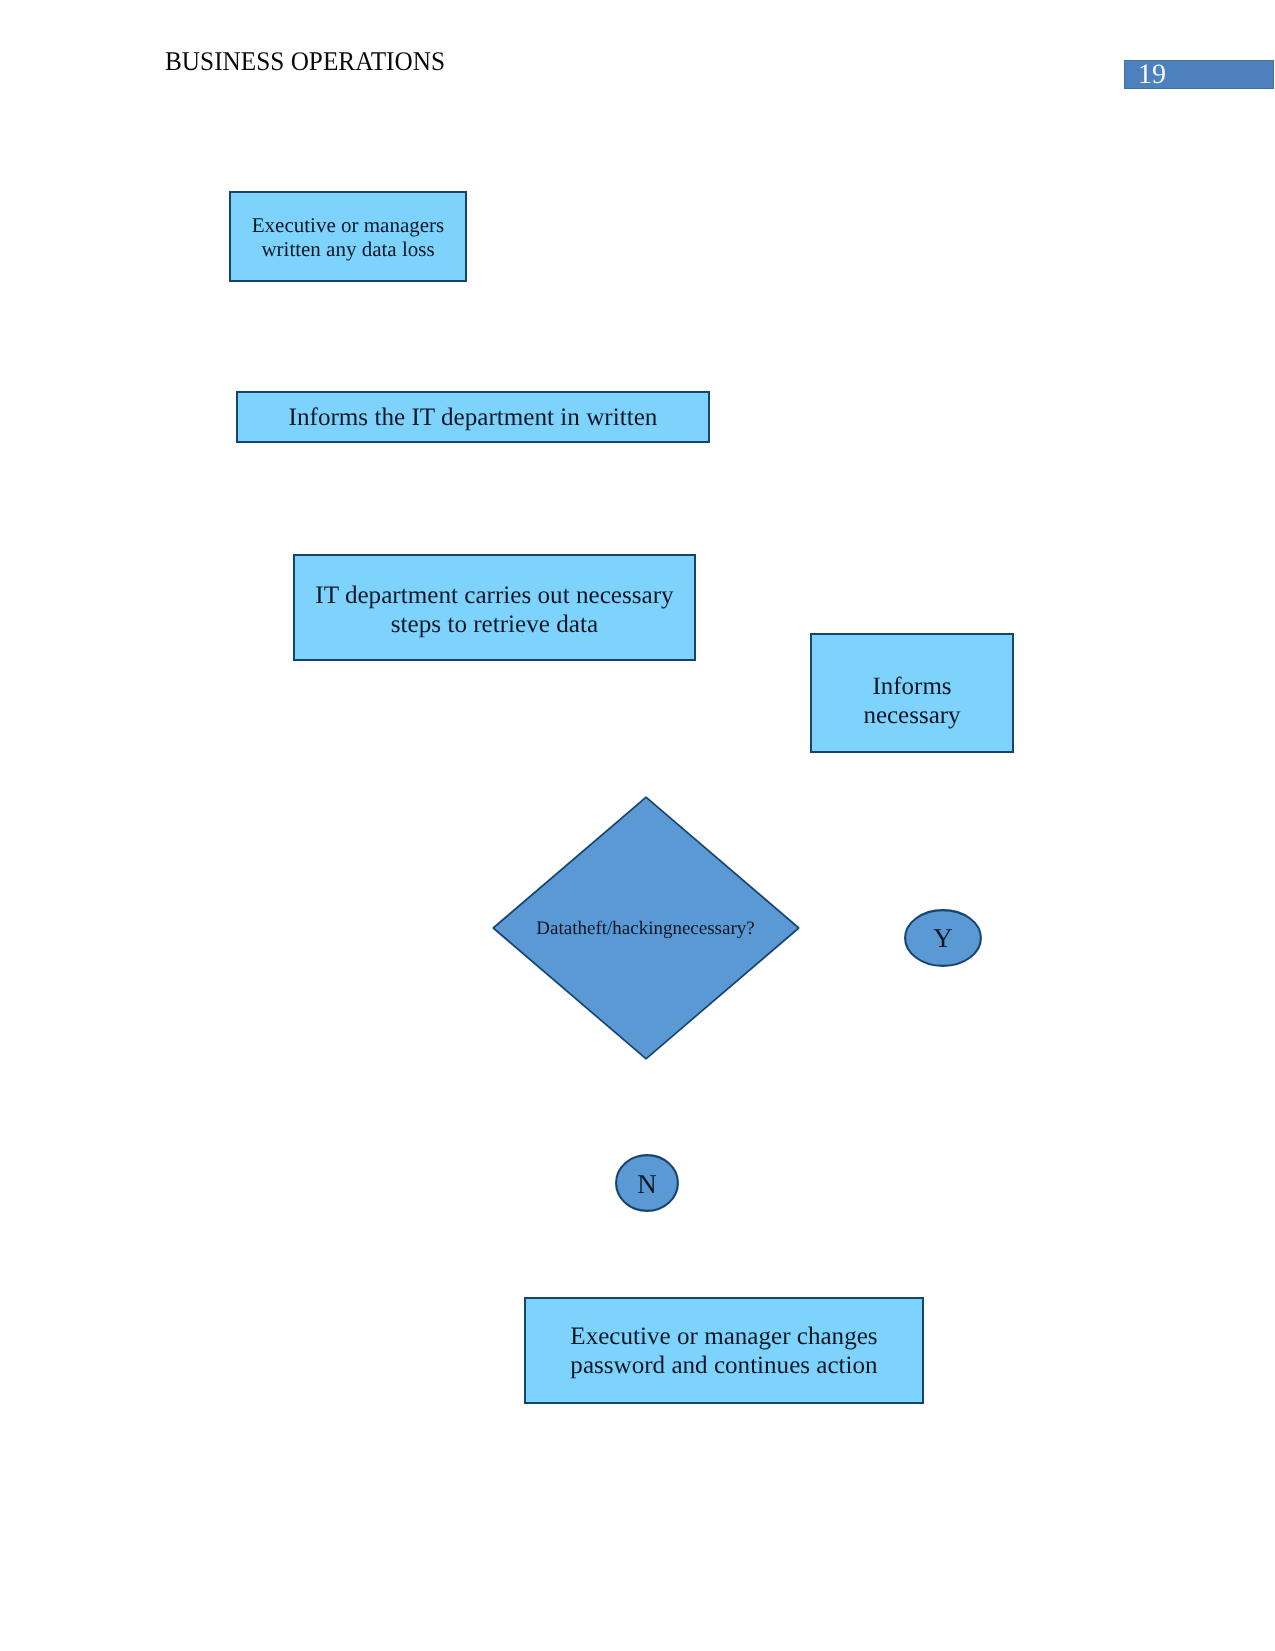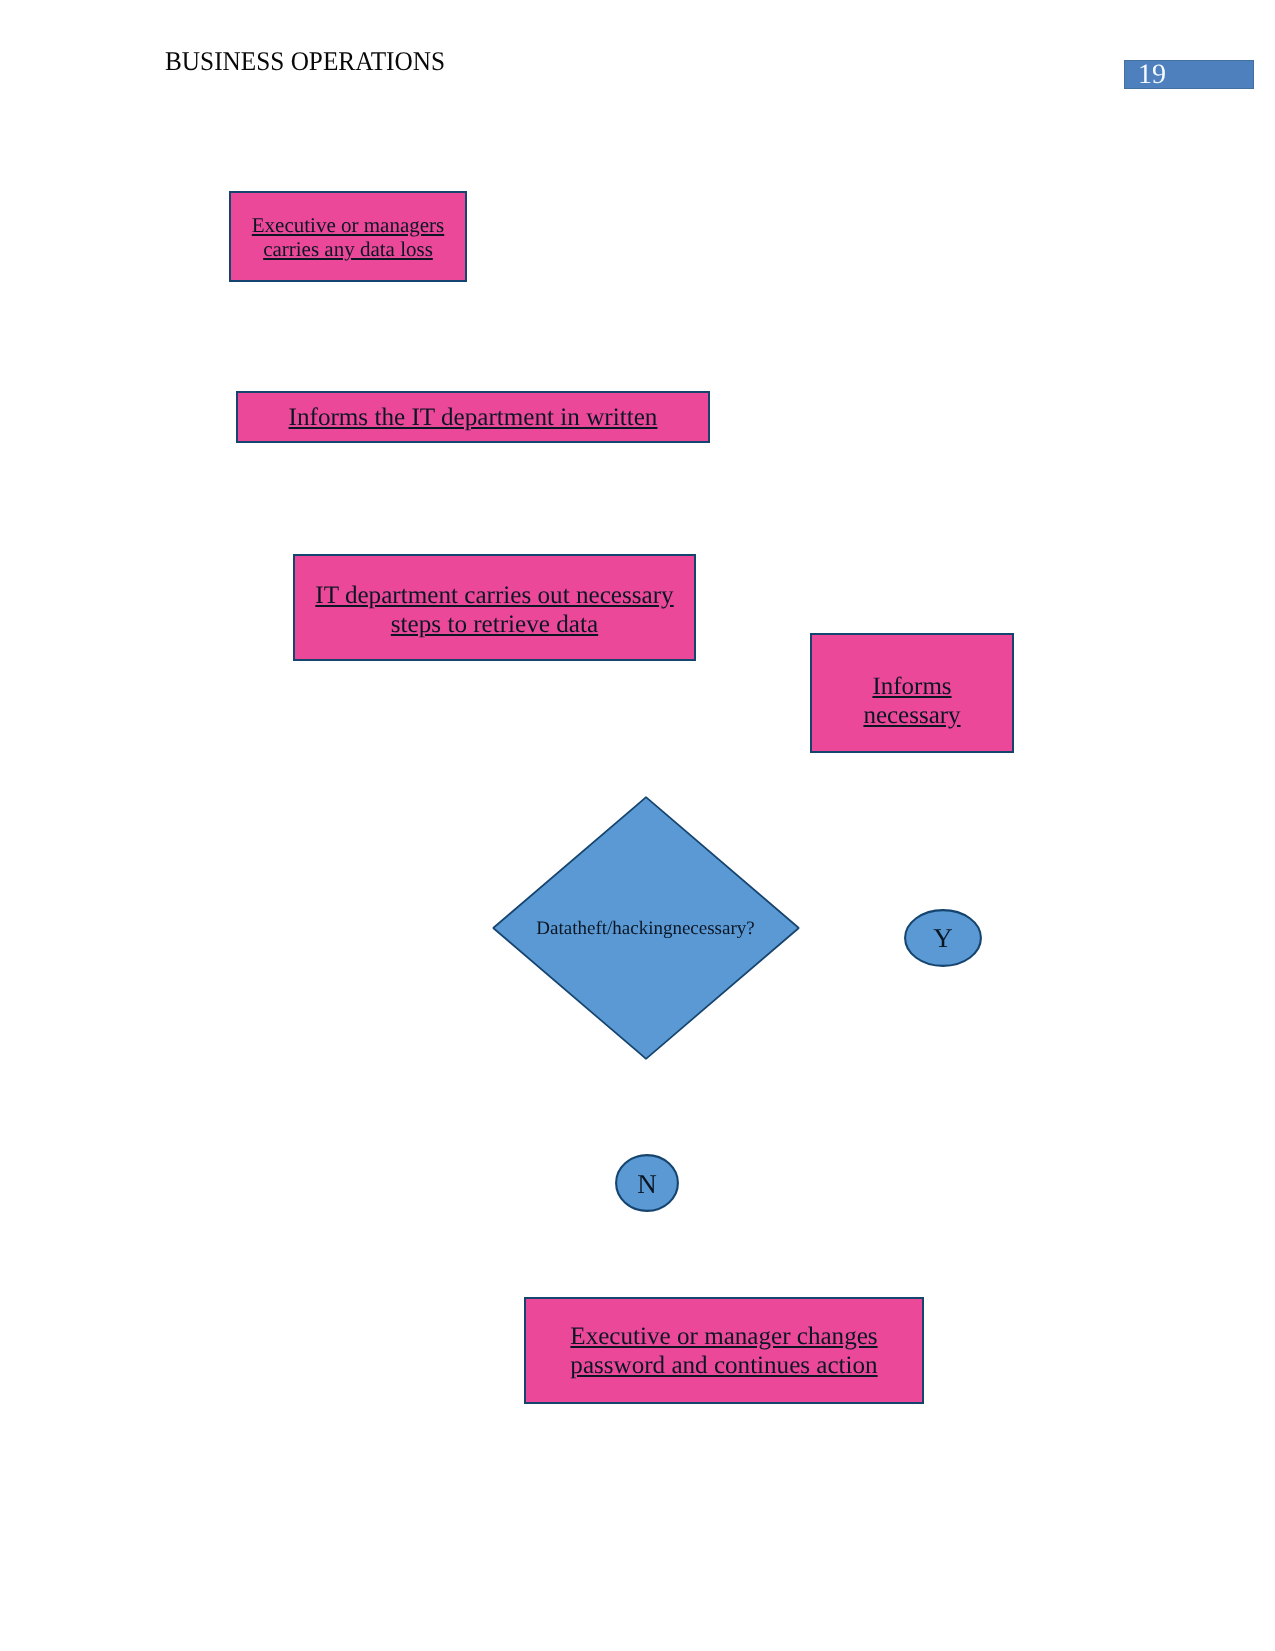--- a/index.html
+++ b/index.html
@@ -17,38 +17,37 @@
 
   #page-title {
     position:absolute; left:165.4px; top:46px;
     font-size:27px; line-height:30px; color:#080808;
     white-space:nowrap;
     transform-origin:left top;
     transform:scaleX(0.9355);
   }
 
   #page-number-bar {
-    position:absolute; left:1124px; top:60px; width:130px; height:29px;
+    position:absolute; left:1124px; top:60px; width:150px; height:29px;
     background:#4d80bd;
     border:1px solid #43709f;
     box-sizing:border-box;
   }
   #page-number-bar .pn {
     position:absolute; left:13px; top:-1px;
     font-size:28px; line-height:29px; color:#f6fbff;
   }
 
   .node {
     position:absolute;
-    background:#ec4899;
+    background:#7dd3fc;
     box-sizing:border-box;
     display:flex; align-items:center; justify-content:center;
     color:#0b1624;
     text-align:center;
-    text-decoration:underline;
   }
   .rect { border:2px solid #15446e; }
   .node .txt { display:block; width:100%; }
 
   
   .shape-svg { position:absolute; overflow:visible; }
   .shape-label {
     position:absolute;
     display:flex; align-items:center; justify-content:center;
     text-align:center; color:#0b1624;
@@ -59,21 +58,21 @@
 
 <div class="page">
 
   <div id="page-title">BUSINESS OPERATIONS</div>
 
   <div id="page-number-bar">
     <span class="pn">19</span>
   </div>
 
   <div class="node rect" style="left:229px; top:191px; width:238px; height:91px; font-size:21px; line-height:24px;">
-    <span class="txt"><span>Executive or managers</span><br><span>carries any data loss</span></span>
+    <span class="txt"><span>Executive or managers</span><br><span>written any data loss</span></span>
   </div>
 
   <div class="node rect" style="left:236px; top:391px; width:474px; height:52px; font-size:25.15px; line-height:28px; padding-top:2px;">
     <span class="txt">Informs the IT department in written</span>
   </div>
 
   <div class="node rect" style="left:293px; top:554px; width:403px; height:107px; font-size:25.15px; line-height:29px; padding-top:4px;">
     <span class="txt"><span>IT department carries out necessary</span><br><span>steps to retrieve data</span></span>
   </div>
 

